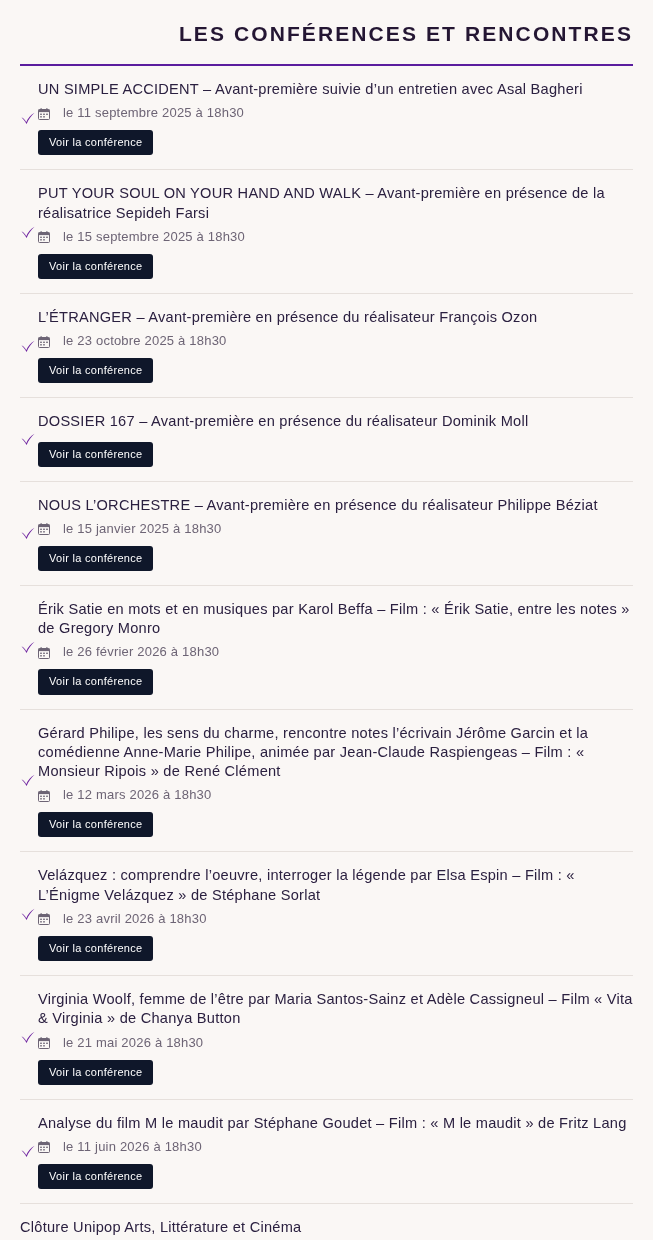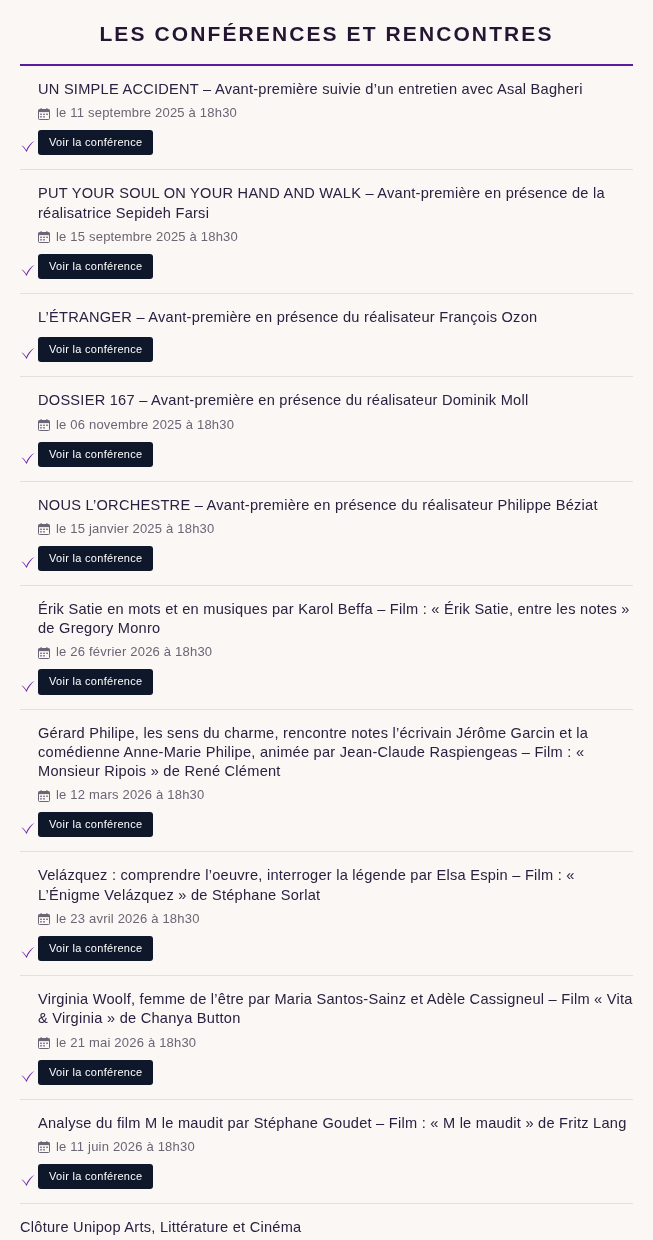--- a/index.html
+++ b/index.html
@@ -14,21 +14,21 @@
     font-family: "Liberation Sans", sans-serif;
     color: #2f2140;
   }
   .page {
     width: 653px;
     background: #faf7f5;
     padding: 0;
     position: relative;
   }
   .page-title {
-    text-align: center;
+    text-align: right;
     font-size: 21px;
     letter-spacing: 2.1px;
     font-weight: bold;
     color: #241633;
     padding: 22px 20px 18px 20px;
     margin: 0;
     text-transform: uppercase;
   }
   .title-rule {
     height: 2px;
@@ -39,21 +39,21 @@
     padding: 0 20px;
   }
   .item {
     padding: 14px 0 14px 0;
     border-bottom: 1px solid #e6e0dc;
     position: relative;
   }
   .item:last-child { border-bottom: 1px solid #e6e0dc; }
   .item-row {
     display: flex;
-    align-items: flex-end;
+    align-items: center;
   }
   .check-icon {
     flex: 0 0 auto;
     width: 18px;
     margin-top: 2px;
     color: #6b1f9e;
     line-height: 1;
   }
   .check-icon svg { display: block; }
   .item-body {
@@ -67,21 +67,21 @@
     color: #2b2040;
     font-weight: normal;
   }
   .item-date {
     margin-top: 6px;
     font-size: 13px;
     color: #6d6475;
     letter-spacing: 0.2px;
     display: flex;
     align-items: center;
-    gap: 6px;
+    gap: 13px;
   }
   .cal-icon {
     display: inline-block;
     width: 12px;
     height: 12px;
     color: #6d6475;
     position: relative;
     top: 1px;
   }
   .cal-icon svg { display: block; }
@@ -173,50 +173,50 @@
 
     <div class="item">
       <div class="item-row">
         <span class="check-icon">
           <svg width="16" height="16" viewBox="0 0 16 16">
               <path d="M1.5 6.5 C3.5 7 5 8.8 6.2 11.2 C8 7 10.8 3.8 14.5 1.8 C11 5 8.4 8.6 6.6 13 C4.9 10.2 3.3 8.1 1.5 6.5 Z" fill="currentColor"></path>
             </svg>
         </span>
         <div class="item-body">
           <div class="item-title">L’ÉTRANGER – Avant-première en présence du réalisateur François Ozon</div>
+          <div class="item-date">
+            <span class="cal-icon">
+              <svg width="12" height="12" viewBox="0 0 12 12">
+                  <rect x="0.5" y="1.5" width="11" height="10" rx="1" fill="none" stroke="currentColor" stroke-width="1"></rect>
+                  <rect x="0.5" y="1.5" width="11" height="2.6" fill="currentColor"></rect>
+                  <rect x="2.6" y="0" width="1" height="2.4" fill="currentColor"></rect>
+                  <rect x="8.4" y="0" width="1" height="2.4" fill="currentColor"></rect>
+                  <rect x="2.2" y="5.6" width="1.6" height="1.4" fill="currentColor"></rect>
+                  <rect x="5.2" y="5.6" width="1.6" height="1.4" fill="currentColor"></rect>
+                  <rect x="8.2" y="5.6" width="1.6" height="1.4" fill="currentColor"></rect>
+                  <rect x="2.2" y="8.1" width="1.6" height="1.4" fill="currentColor"></rect>
+                  <rect x="5.2" y="8.1" width="1.6" height="1.4" fill="currentColor"></rect>
+                </svg>
+            </span>
+            <span>le 23 octobre 2025 à 18h30</span>
+          </div>
           <a class="btn" href="#">Voir la conférence</a>
         </div>
       </div>
     </div>
 
     <div class="item">
       <div class="item-row">
         <span class="check-icon">
           <svg width="16" height="16" viewBox="0 0 16 16">
               <path d="M1.5 6.5 C3.5 7 5 8.8 6.2 11.2 C8 7 10.8 3.8 14.5 1.8 C11 5 8.4 8.6 6.6 13 C4.9 10.2 3.3 8.1 1.5 6.5 Z" fill="currentColor"></path>
             </svg>
         </span>
         <div class="item-body">
           <div class="item-title">DOSSIER 167 – Avant-première en présence du réalisateur Dominik Moll</div>
-          <div class="item-date">
-            <span class="cal-icon">
-              <svg width="12" height="12" viewBox="0 0 12 12">
-                  <rect x="0.5" y="1.5" width="11" height="10" rx="1" fill="none" stroke="currentColor" stroke-width="1"></rect>
-                  <rect x="0.5" y="1.5" width="11" height="2.6" fill="currentColor"></rect>
-                  <rect x="2.6" y="0" width="1" height="2.4" fill="currentColor"></rect>
-                  <rect x="8.4" y="0" width="1" height="2.4" fill="currentColor"></rect>
-                  <rect x="2.2" y="5.6" width="1.6" height="1.4" fill="currentColor"></rect>
-                  <rect x="5.2" y="5.6" width="1.6" height="1.4" fill="currentColor"></rect>
-                  <rect x="8.2" y="5.6" width="1.6" height="1.4" fill="currentColor"></rect>
-                  <rect x="2.2" y="8.1" width="1.6" height="1.4" fill="currentColor"></rect>
-                  <rect x="5.2" y="8.1" width="1.6" height="1.4" fill="currentColor"></rect>
-                </svg>
-            </span>
-            <span>le 06 novembre 2025 à 18h30</span>
-          </div>
           <a class="btn" href="#">Voir la conférence</a>
         </div>
       </div>
     </div>
 
     <div class="item">
       <div class="item-row">
         <span class="check-icon">
           <svg width="16" height="16" viewBox="0 0 16 16">
               <path d="M1.5 6.5 C3.5 7 5 8.8 6.2 11.2 C8 7 10.8 3.8 14.5 1.8 C11 5 8.4 8.6 6.6 13 C4.9 10.2 3.3 8.1 1.5 6.5 Z" fill="currentColor"></path>

